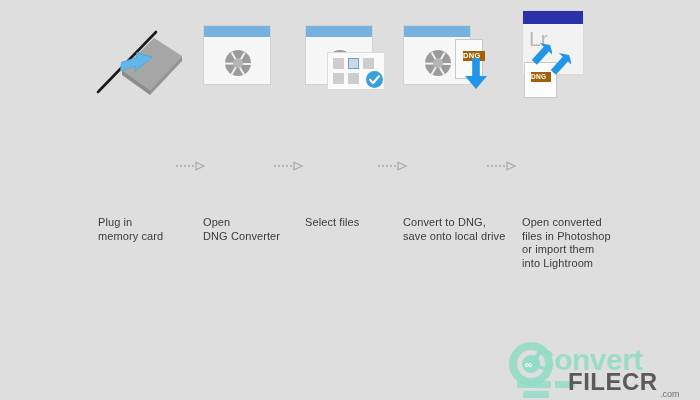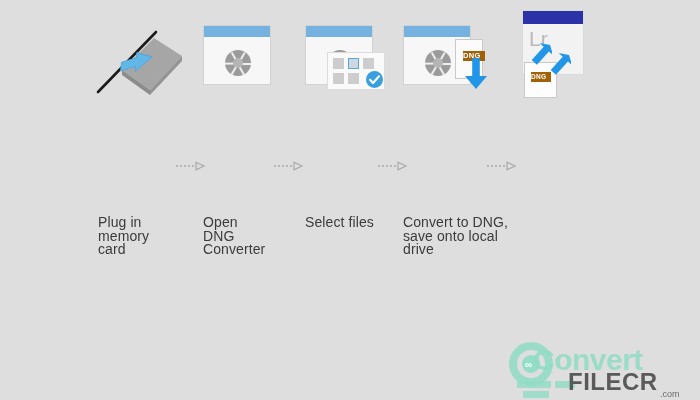--- a/index.html
+++ b/index.html
@@ -31,21 +31,21 @@
     position: absolute;
     left: 0;
     top: 0;
     width: 100%;
     height: 120px;
   }
   .caption {
     position: absolute;
     left: 0;
     top: 216px;
-    font-size: 14px;
+    font-size: 11px;
     line-height: 13.5px;
     color: #3b3b3b;
     letter-spacing: 0.1px;
     white-space: pre-line;
   }
 
   
   .win {
     position: absolute;
     background: #f7f7f7;
@@ -344,20 +344,24 @@
           <polygon points="7.5,3 14.5,3 14.5,21 20,21 11,26.5 2,21 7.5,21" fill="#2196e8" transform="rotate(180 11 13)"></polygon>
         </g>
       </svg>
 
       <svg width="22" height="26" viewBox="0 0 22 26" style="position:absolute;left:27px;top:52px;">
         <g transform="rotate(42 11 13)">
           <polygon points="7.5,3 14.5,3 14.5,21 20,21 11,26.5 2,21 7.5,21" fill="#2196e8" transform="rotate(180 11 13)"></polygon>
         </g>
       </svg>
     </div>
+    <div class="caption">Open converted
+files in Photoshop
+or import them
+into Lightroom</div>
   </div>
 
   <div id="watermark">
     <div class="wm-ring"></div>
     <div class="wm-ring-inner"></div>
     <div class="wm-inf">∞</div>
     <div class="wm-desktop">Convert</div>
     <div class="wm-bars">
       <div class="wm-bar" style="left:20px; top:42px; width:34px;"></div>
       <div class="wm-bar" style="left:58px; top:42px; width:20px;"></div>

